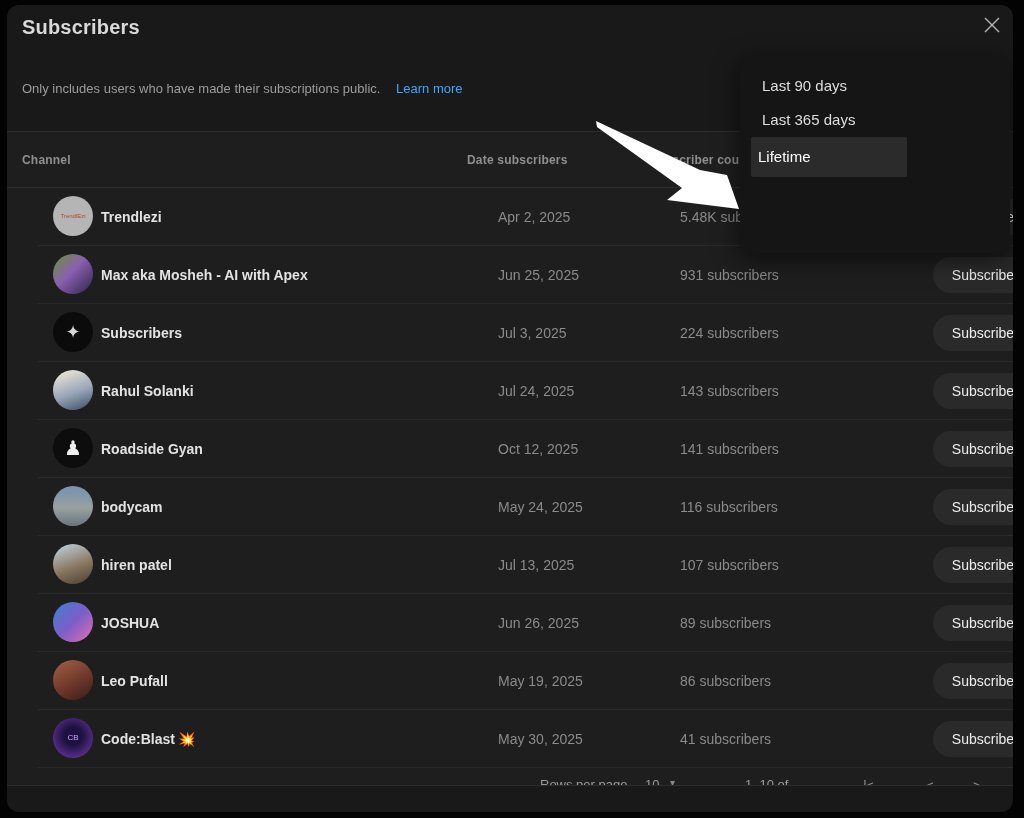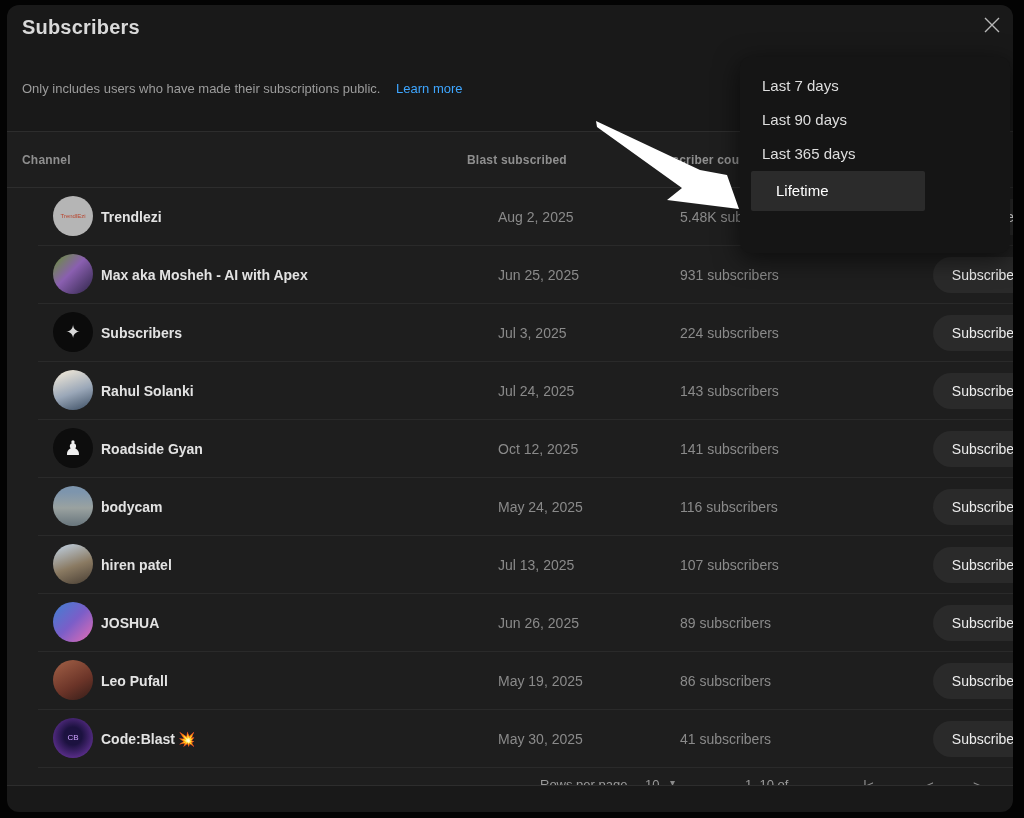--- a/index.html
+++ b/index.html
@@ -79,21 +79,21 @@
     position:absolute;left:733px;top:52px;width:270px;height:196px;
     background:#151515;border-radius:10px;z-index:10;
     box-shadow:0 6px 26px rgba(0,0,0,.6);
     padding-top:12px;box-sizing:border-box;
   }
   .menu-item{
     height:34px;line-height:34px;padding-left:22px;
     font-size:15px;color:#dedede;cursor:pointer;white-space:nowrap;
   }
   .menu-item.selected{
-    background:#2b2b2b;width:149px;margin-left:11px;padding-left:25px;
+    background:#2b2b2b;width:149px;margin-left:11px;padding-left:7px;
     height:40px;line-height:40px;color:#ffffff;border-radius:2px;
   }
   .arrow-overlay{
     position:absolute;left:0;top:0;width:1024px;height:818px;
     z-index:20;pointer-events:none;
   }
 </style>
 </head>
 <body>
 
@@ -108,31 +108,31 @@
   </button>
 
   <div class="intro">
     <span>Only includes users who have made their subscriptions public.</span>
     <a href="#">Learn more</a>
   </div>
 
   <div class="table-area">
     <div class="thead">
       <span class="col-channel">Channel</span>
-      <span class="col-date">Blast subscribed</span>
+      <span class="col-date">Date subscribers</span>
       <span class="col-count">Subscriber count</span>
     </div>
 
     <div id="rows">
   <div class="row">
     <div class="avatar" style="background: rgb(181, 181, 181);">
             <span class="avatar-label" style="color: rgb(184, 69, 46); font-size: 6px;">TrendlEzi</span>
           </div>
     <span class="name">Trendlezi</span>
-    <span class="date">Aug 2, 2025</span>
+    <span class="date">Apr 2, 2025</span>
     <span class="count">5.48K subscribers</span>
     <button class="sub-btn">Subscribe</button>
   </div>
 
   <div class="row">
     <div class="avatar" style="background: linear-gradient(135deg, rgb(106, 143, 62) 5%, rgb(138, 95, 176) 45%, rgb(62, 47, 90) 90%);">
             <span class="avatar-label" style="color: rgb(255, 255, 255); font-size: 10px;"></span>
           </div>
     <span class="name">Max aka Mosheh - AI with Apex</span>
     <span class="date">Jun 25, 2025</span>
@@ -226,21 +226,20 @@
       <span class="pg-value">10</span>
       <span class="pg-caret">▾</span>
       <span class="pg-range">1–10 of</span>
       <span class="pg-first">|&lt;</span>
       <span class="pg-prev">&lt;</span>
       <span class="pg-next">&gt;</span>
     </div>
   </div>
 
   <div class="menu" id="menu">
-      <div class="menu-item">Last 7 days</div>
       <div class="menu-item">Last 90 days</div>
       <div class="menu-item">Last 365 days</div>
       <div class="menu-item selected">Lifetime</div>
     </div>
 
 </div>
 
 <svg class="arrow-overlay" viewBox="0 0 1024 818">
   <polygon points="596,121 700,170 727,175 739,209 667,200 682,188 597,127" fill="#ffffff"></polygon>
 </svg>

